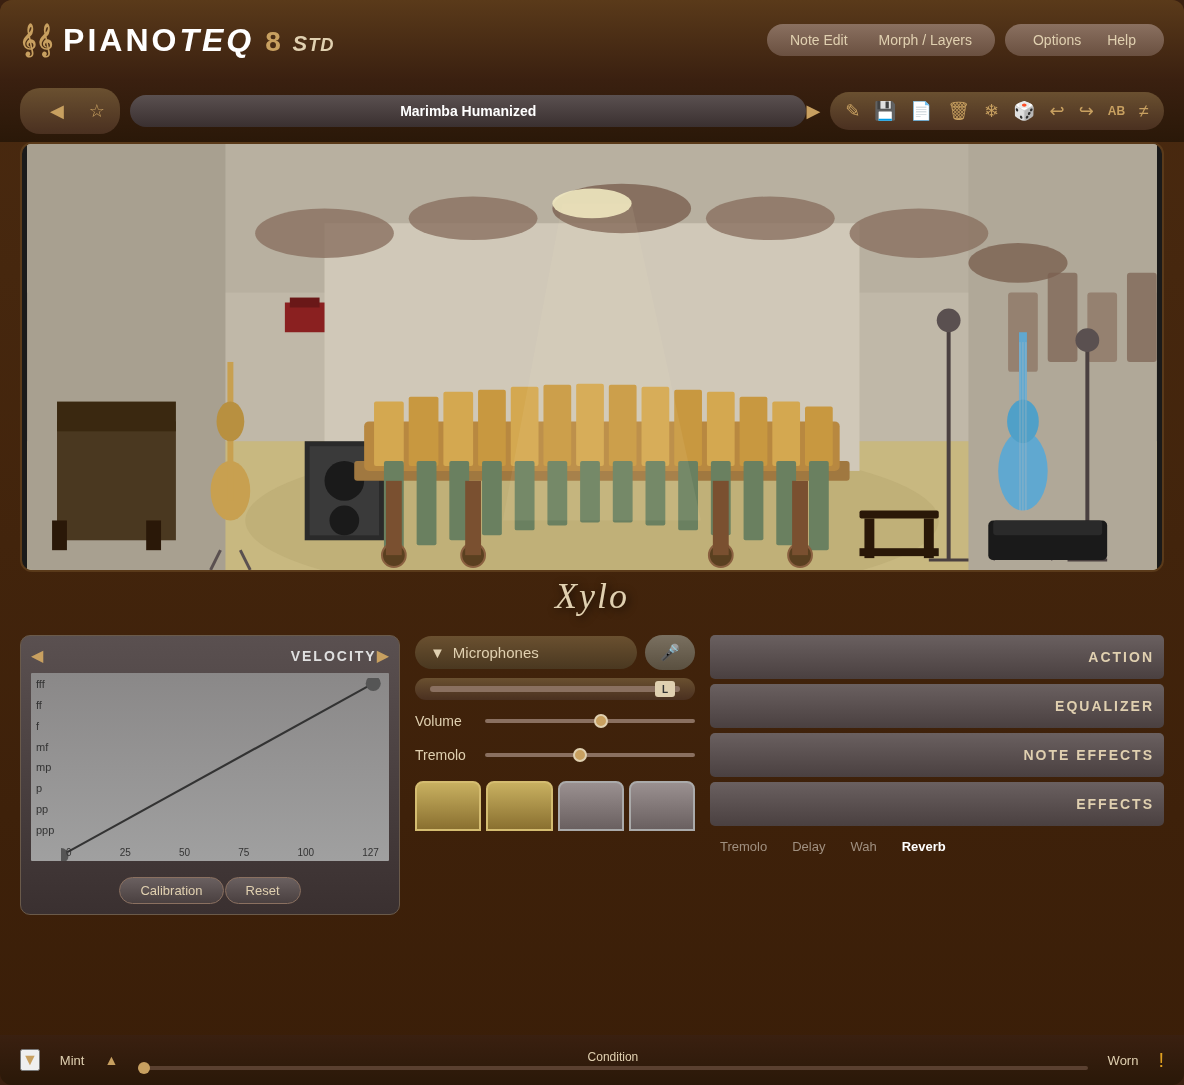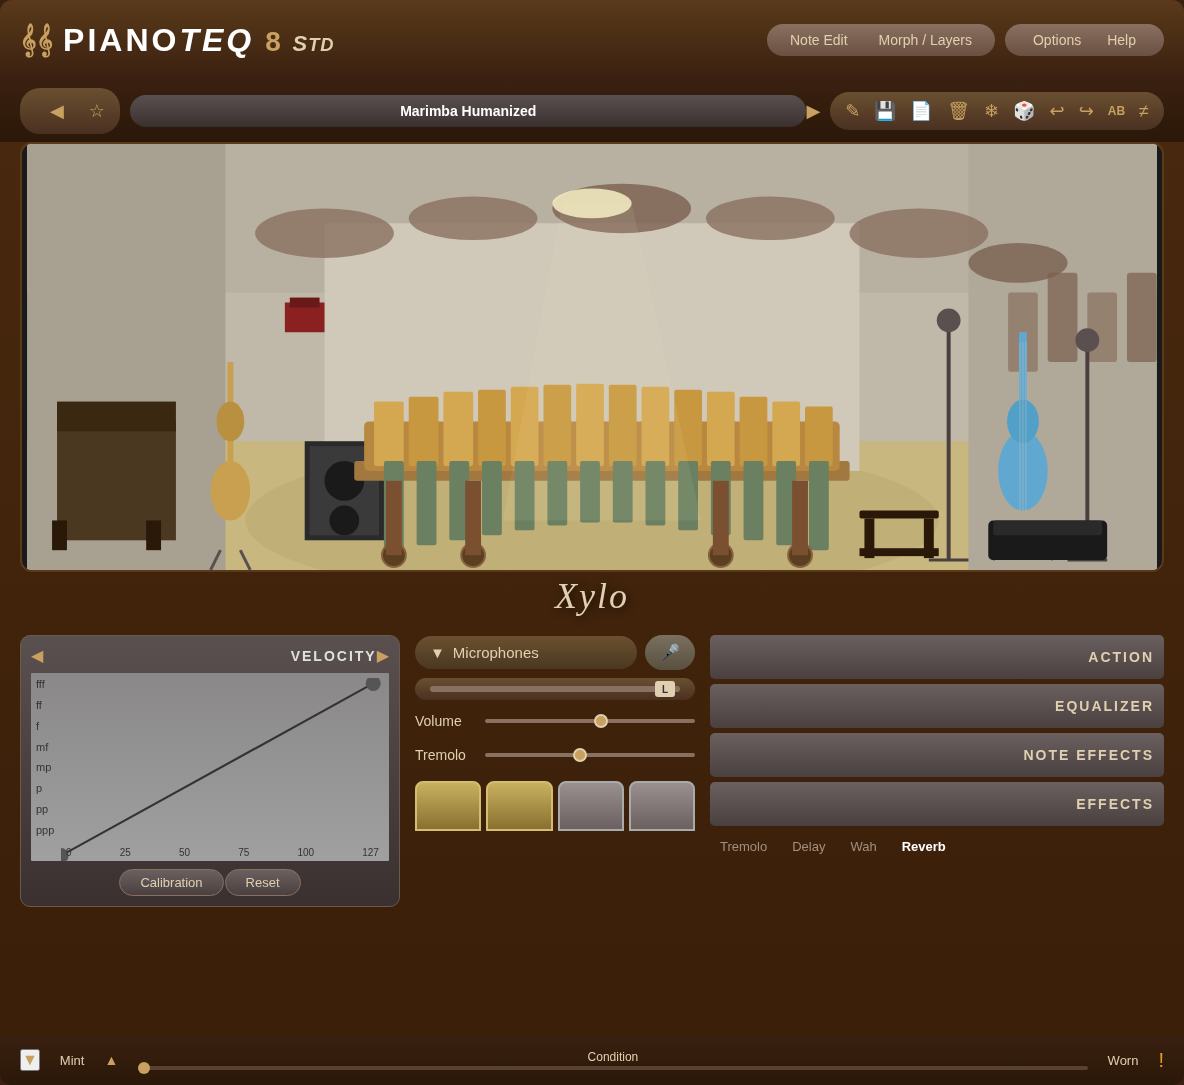--- a/index.html
+++ b/index.html
@@ -229,21 +229,21 @@
       right: 10px;
       display: flex;
       justify-content: space-between;
       color: #333;
       font-size: 10px;
     }
 
     .velocity-buttons {
       display: flex;
       gap: 1px;
-      margin-top: 8px;
+      margin-top: 16px;
       justify-content: center;
     }
 
     .vel-btn {
       background: linear-gradient(180deg, #6a6060 0%, #4a4040 100%);
       border: 1px solid #8a7060;
       border-radius: 15px;
       color: #e0d0b0;
       padding: 5px 20px;
       font-size: 13px;

